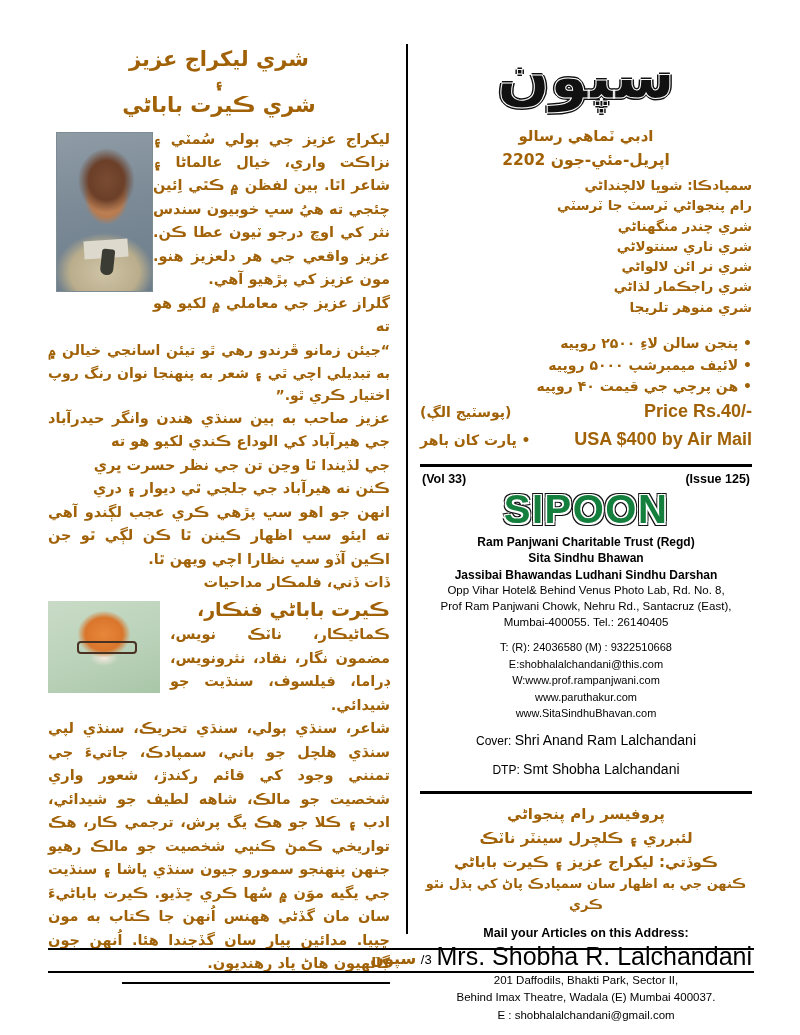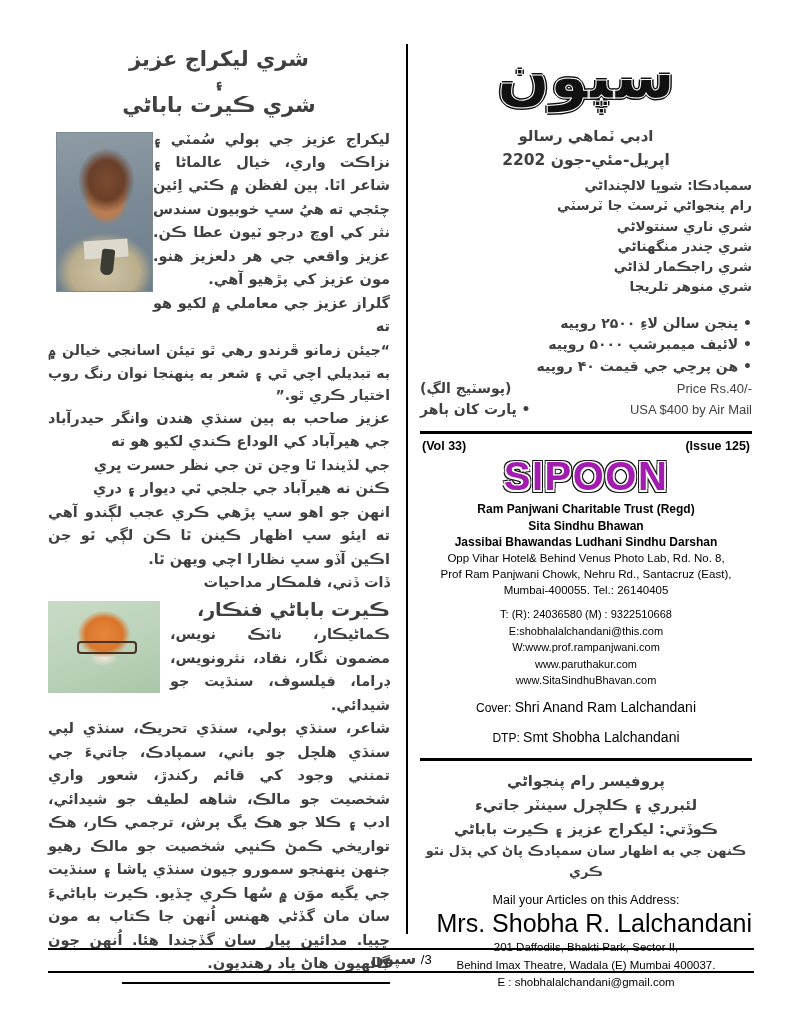--- a/index.html
+++ b/index.html
@@ -18,21 +18,21 @@
     width:800px;height:1035px;
     background:#fff;
   }
 
   
   .sindhi{
     direction:rtl;
     unicode-bidi:bidi-override;
     font-family:"DejaVu Sans", sans-serif;
     font-weight:bold;
-    color:#404040;
+    color:#a16207;
   }
   .rule{background:#000;}
 
   
   .columns{
     position:absolute;
     left:48px;top:44px;
     width:706px;height:890px;
     display:flex;
     flex-direction:row;
@@ -189,42 +189,42 @@
     display:flex;
     flex-direction:row-reverse;
     justify-content:space-between;
     align-items:baseline;
     direction:rtl;
   }
   .latin{
     direction:ltr;
     unicode-bidi:normal;
     font-family:"Liberation Sans", sans-serif;
-    font-weight:normal;
-    font-size:13px;
+    font-weight:bold;
+    font-size:18px;
   }
   .rule-thick{
     height:3px;background:#000;
     margin:10px 0 5px 0;
   }
   .volissue{
     display:flex;
     justify-content:space-between;
     font-size:12.5px;
     font-weight:bold;
     margin:2px 2px 2px 2px;
     gap:36px;
   }
   .sipoon-logo{
     text-align:center;
     font-size:40px;
     font-weight:bold;
     letter-spacing:1.5px;
     line-height:1.05;
-    color:#a21caf;
+    color:#15803d;
     text-shadow:
       -1.5px -1.5px 0 #fff, 1.5px -1.5px 0 #fff,
       -1.5px 1.5px 0 #fff, 1.5px 1.5px 0 #fff,
       -2.5px -2.5px 0 #111, 2.5px -2.5px 0 #111,
       -2.5px 2.5px 0 #111, 2.5px 2.5px 0 #111;
     margin:2px 0 4px 0;
     font-family:"Liberation Sans", sans-serif;
   }
   .trust-block{
     text-align:center;
@@ -248,21 +248,21 @@
   .biline{
     text-align:center;
     font-size:15px;
     line-height:1.6;
     margin-top:8px;
   }
   .biline .small{font-size:13px;}
   .mail-head{
     text-align:center;
     font-size:12.5px;
-    font-weight:normal;
+    font-weight:bold;
     margin-top:10px;
   }
   .mail-name{
     text-align:right;
     font-size:25px;
     font-weight:normal;
     line-height:1.3;
   }
   .mail-addr{
     text-align:center;
@@ -342,22 +342,23 @@
 
       <div class="masthead">
         <div class="masthead-logo sindhi">سپون</div>
         <div class="masthead-sub sindhi">ادبي ٽماهي رسالو</div>
         <div class="masthead-date sindhi">اپريل-مئي-جون 2022</div>
       </div>
 
       <div class="credits sindhi">
         <div>سمپادڪا: شوڀا لالچنداڻي</div>
         <div>رام پنجواڻي ٽرسٽ جا ٽرسٽي</div>
+        <div>شري چندر منگهناڻي</div>
         <div>شري ناري سنتولاڻي</div>
-        <div>شري چندر منگهناڻي</div>
+        <div>شري نر ائن لالواڻي</div>
         <div>شري راجڪمار لڌاڻي</div>
         <div>شري منوهر تلريجا</div>
       </div>
 
       <div class="prices sindhi">
         <div>• پنجن سالن لاءِ ۲۵۰۰ روپيه</div>
         <div>• لائيف ميمبرشپ ۵۰۰۰ روپيه</div>
         <div>• هن پرچي جي قيمت ۴۰ روپيه</div>
         <div class="price-mixed">
           <span>(پوسٽيج الڳ)</span>
@@ -401,21 +402,21 @@
       </div>
       <div class="cover-line">
         <span>DTP:</span>
         <span class="strong">Smt Shobha Lalchandani</span>
       </div>
 
       <div class="rule-thick"></div>
 
       <div class="biline sindhi">
         <div>پروفيسر رام پنجواڻي</div>
-        <div>لئبرري ۽ ڪلچرل سينٽر جاتيء</div>
+        <div>لئبرري ۽ ڪلچرل سينٽر ناٽڪ</div>
         <div>ڪوڏتي: ليکراج عزيز ۽ ڪيرت باباڻي</div>
         <div class="small">ڪنهن جي به اظهار سان سمپادڪ پاڻ کي ٻڌل نٿو ڪري</div>
       </div>
 
       <div class="mail-head">Mail your Articles on this Address:</div>
       <div class="mail-name">Mrs. Shobha R. Lalchandani</div>
       <div class="mail-addr">201 Daffodils, Bhakti Park, Sector II,</div>
       <div class="mail-addr">Behind Imax Theatre, Wadala (E)  Mumbai 400037.</div>
       <div class="mail-addr">E : shobhalalchandani@gmail.com</div>
 

